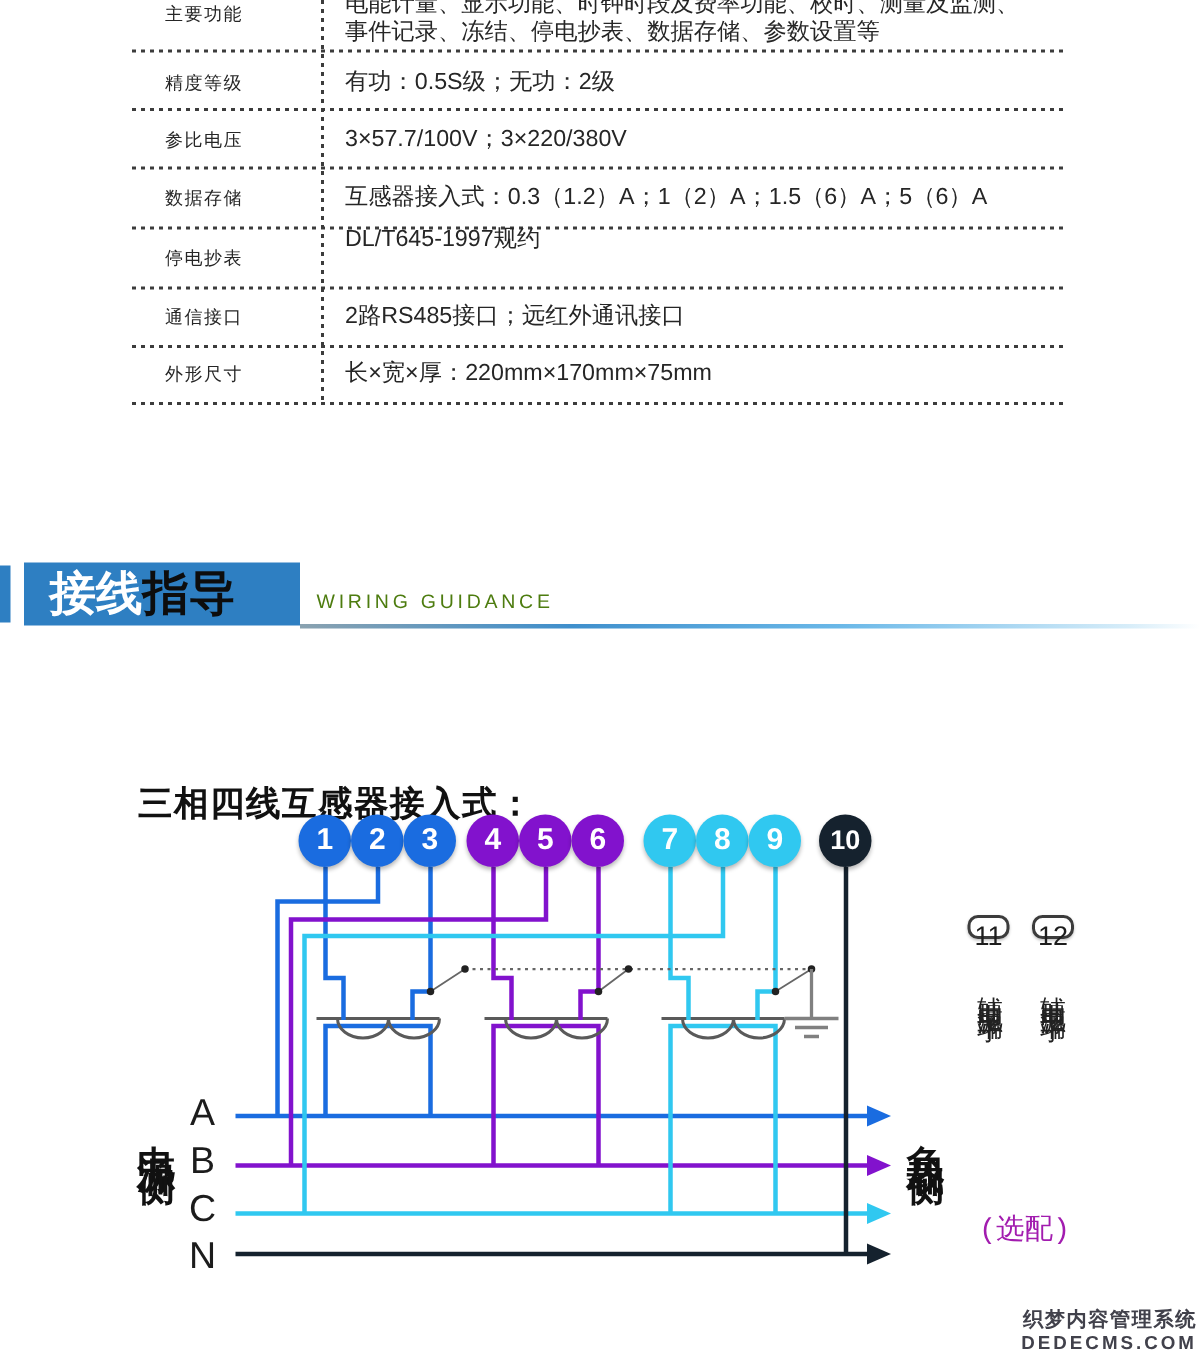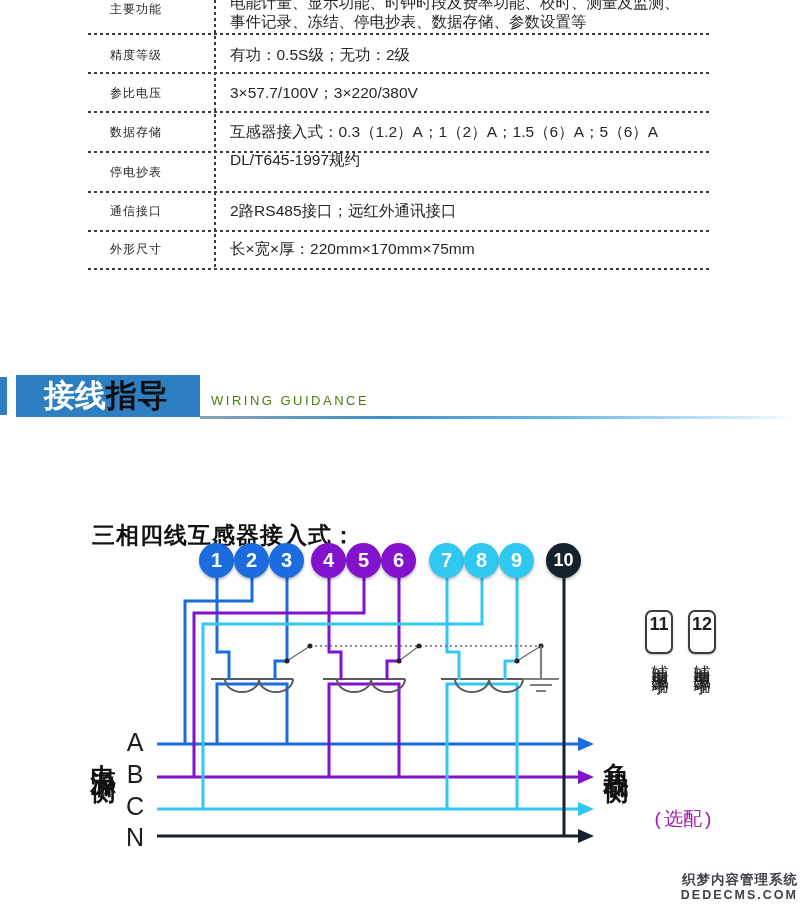--- a/index.html
+++ b/index.html
@@ -13,42 +13,42 @@
   .tbl-hdash{position:absolute;left:88px;width:622px;height:2px;
     background:repeating-linear-gradient(90deg,#3c3c3c 0 3px,transparent 3px 6px);}
   .tbl-label{position:absolute;left:110px;height:20px;line-height:20px;font-size:12px;
     color:#262626;letter-spacing:1px;white-space:nowrap;}
   .tbl-value{position:absolute;left:230px;height:20px;line-height:20px;font-size:15.5px;
     color:#262626;white-space:nowrap;}
 
   
   .hdr-sliver{position:absolute;left:0;top:377px;width:7px;height:38px;background:#2e7fc2;}
   .hdr-box{position:absolute;left:16px;top:375px;width:184px;height:42px;background:#2e7fc2;
-    line-height:42px;padding-left:28px;box-sizing:border-box;font-size:31px;font-weight:bold;
+    line-height:42px;padding-left:17px;box-sizing:border-box;font-size:31px;font-weight:bold;
     white-space:nowrap;}
   .hdr-zh1{color:#ffffff;}
   .hdr-zh2{color:#0d0d0d;}
   .hdr-en{position:absolute;left:211px;top:393px;font-size:13px;color:#4d7c0f;
     letter-spacing:2.5px;white-space:nowrap;}
   .hdr-grad{position:absolute;left:200px;top:416px;width:600px;height:3px;
     background:linear-gradient(90deg,#8aa2b0 0%,#3f8fcc 30%,#6ab8e8 60%,#d7edf9 92%,#ffffff 100%);}
 
   
   .diag-title{position:absolute;left:92px;top:476px;font-size:23px;font-weight:bold;color:#111;
     letter-spacing:1px;white-space:nowrap;margin-top:44px;}
   .term{position:absolute;top:543px;width:35px;height:35px;border-radius:50%;
     color:#fff;font-size:20px;font-weight:bold;text-align:center;line-height:35px;
     box-shadow:0 2px 3px rgba(0,0,0,.28);}
   .t-blue{background:#1a6ce0;}
   .t-purple{background:#8212cd;}
   .t-cyan{background:#30c8f0;}
   .t-dark{background:#15222e;font-size:18px;}
-  .aux-box{position:absolute;top:610px;width:28px;height:44px;border:2px solid #3c3c3c;
+  .aux-box{position:absolute;top:610px;width:28px;height:16px;border:2px solid #3c3c3c;
     border-radius:7px;box-sizing:border-box;text-align:center;line-height:24px;
-    font-size:18px;font-weight:bold;color:#1d1d1d;background:#fff;
+    font-size:18px;font-weight:normal;color:#1d1d1d;background:#fff;
     box-shadow:0 1px 2px rgba(0,0,0,.25);}
   .aux-label{position:absolute;top:651px;writing-mode:vertical-rl;text-orientation:upright;
     font-size:17px;color:#222;letter-spacing:3px;transform:translateX(-50%);white-space:nowrap;}
   .aux-note{position:absolute;top:806px;transform:translateX(-50%);font-size:19px;color:#a21caf;
     white-space:nowrap;font-family:Liberation Mono, monospace;}
   .side-label{position:absolute;top:743px;writing-mode:vertical-rl;text-orientation:upright;
     font-size:25px;font-weight:bold;color:#111;letter-spacing:8px;transform:translateX(-50%);
     white-space:nowrap;}
   .phase-lbl{position:absolute;left:122px;width:26px;text-align:center;font-size:25px;
     color:#1c1c1c;height:28px;line-height:28px;}

